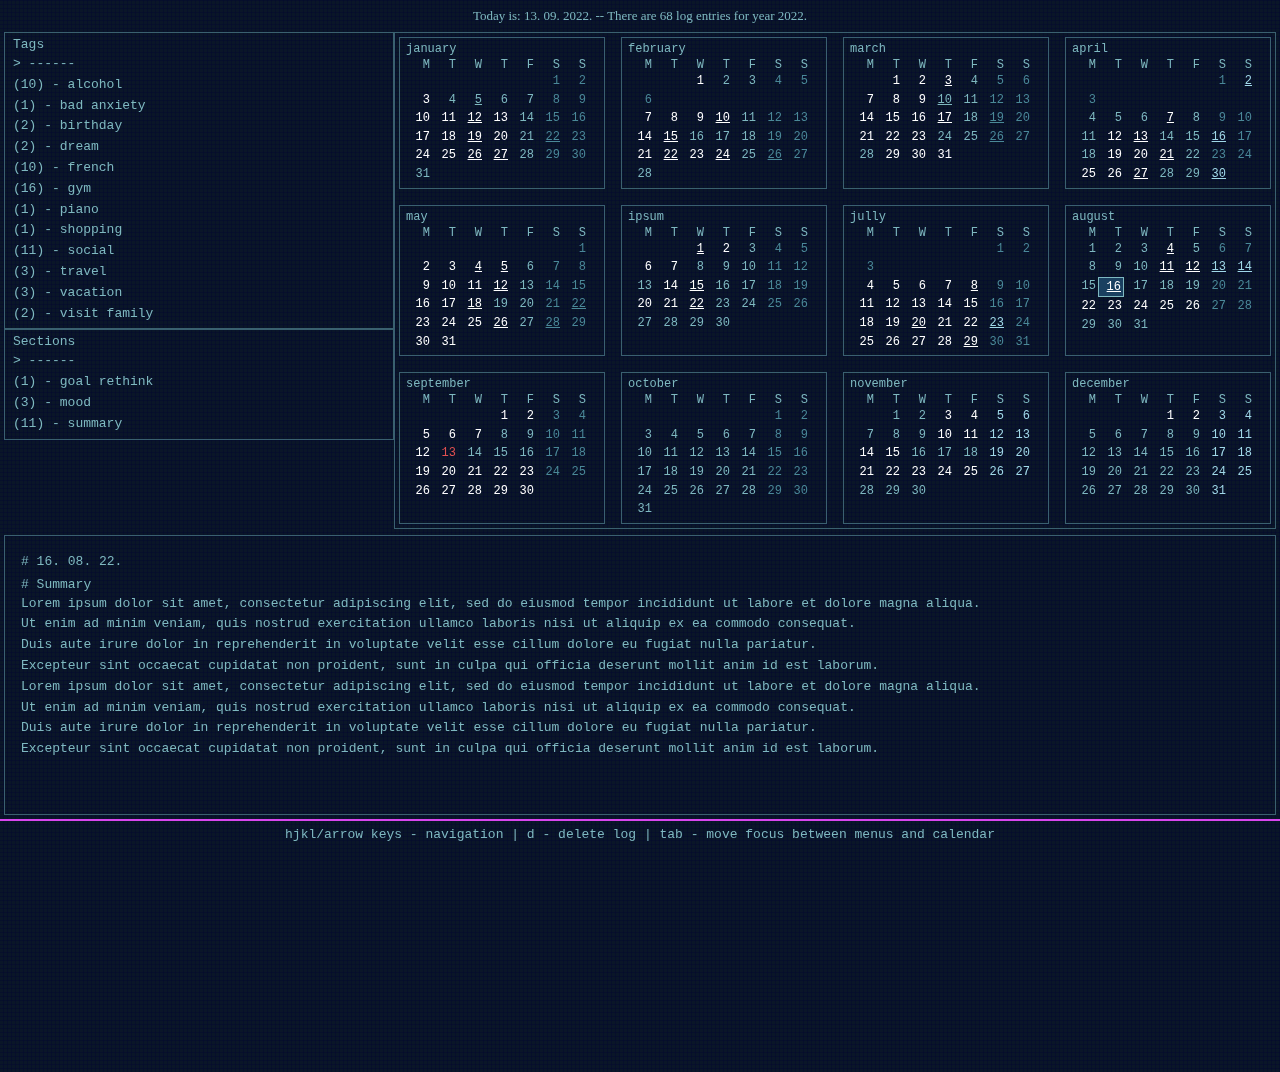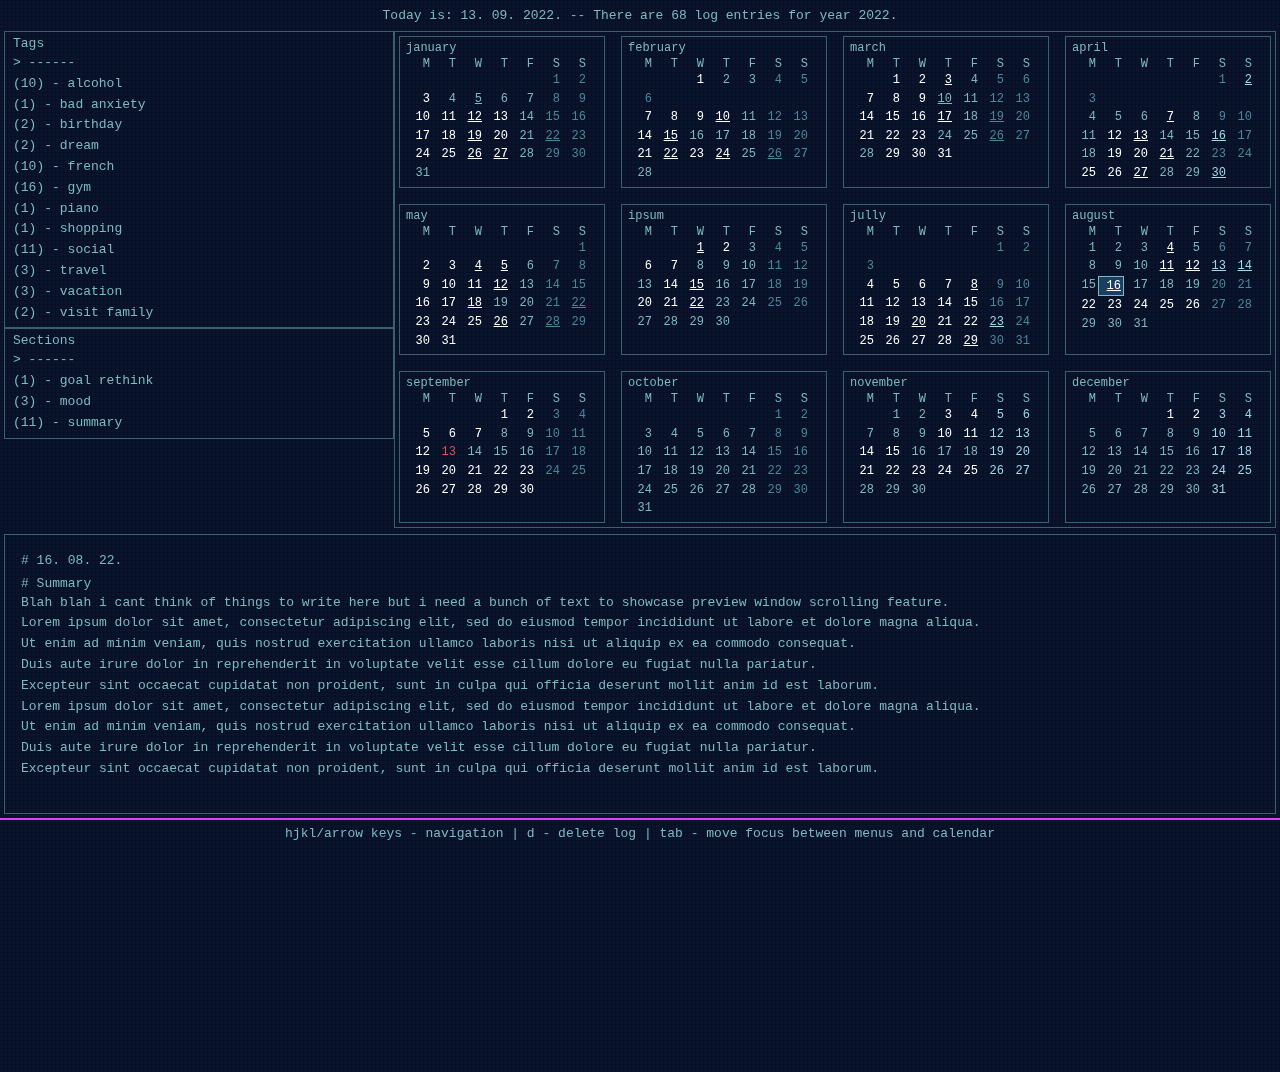--- a/index.html
+++ b/index.html
@@ -23,20 +23,21 @@
       font-family: 'Courier New', Courier, monospace;
       font-size: 13px;
       min-height: 1072px;
       width: 1280px;
     }
     .top-bar {
       text-align: center;
       padding: 8px 0 6px 0;
       color: #7eb8c0;
       font-size: 13px;
+      font-family: Liberation Serif, serif;
     }
     .main-area {
       display: flex;
       flex-direction: row;
       padding: 2px 4px;
       gap: 0;
     }
     .sidebar {
       display: flex;
       flex-direction: column;
@@ -904,21 +905,20 @@
         </div>
       </div>
   </div>
 </div>
 
 <div class="preview-area">
   <div class="preview-heading"># 16. 08. 22.</div>
   <div style="margin-top:8px;"></div>
   <div class="preview-heading"># Summary</div>
   <div id="preview-lines">
-      <div class="preview-text">Blah blah i cant think of things to write here but i need a bunch of text to showcase preview window scrolling feature.</div>
       <div class="preview-text">Lorem ipsum dolor sit amet, consectetur adipiscing elit, sed do eiusmod tempor incididunt ut labore et dolore magna aliqua.</div>
       <div class="preview-text">Ut enim ad minim veniam, quis nostrud exercitation ullamco laboris nisi ut aliquip ex ea commodo consequat.</div>
       <div class="preview-text">Duis aute irure dolor in reprehenderit in voluptate velit esse cillum dolore eu fugiat nulla pariatur.</div>
       <div class="preview-text">Excepteur sint occaecat cupidatat non proident, sunt in culpa qui officia deserunt mollit anim id est laborum.</div>
       <div class="preview-text">Lorem ipsum dolor sit amet, consectetur adipiscing elit, sed do eiusmod tempor incididunt ut labore et dolore magna aliqua.</div>
       <div class="preview-text">Ut enim ad minim veniam, quis nostrud exercitation ullamco laboris nisi ut aliquip ex ea commodo consequat.</div>
       <div class="preview-text">Duis aute irure dolor in reprehenderit in voluptate velit esse cillum dolore eu fugiat nulla pariatur.</div>
       <div class="preview-text">Excepteur sint occaecat cupidatat non proident, sunt in culpa qui officia deserunt mollit anim id est laborum.</div>
     </div>
 </div>

